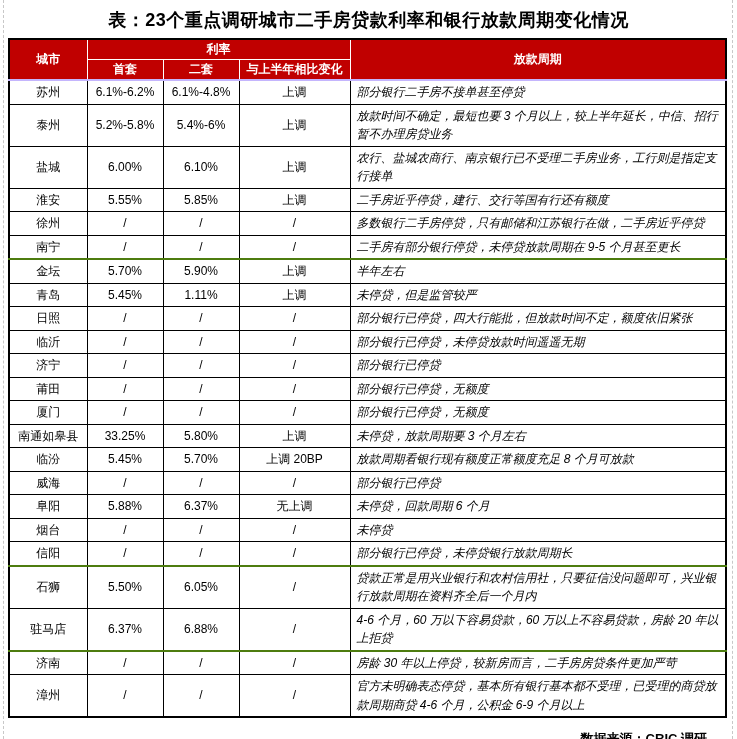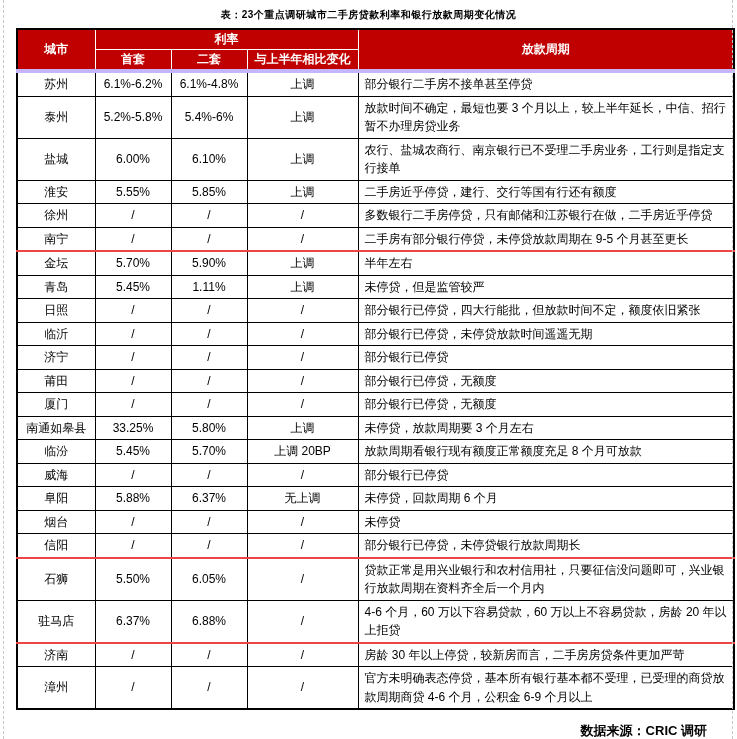--- a/index.html
+++ b/index.html
@@ -17,30 +17,30 @@
     position: absolute;
     top: 0;
     bottom: 0;
     width: 0;
     border-left: 1px dashed #c8c8c8;
   }
   .page-guide.left  { left: 3px; }
   .page-guide.right { left: 732px; }
   .title {
     text-align: center;
-    font-size: 10px;
+    font-size: 18px;
     font-weight: bold;
     padding: 8px 0 6px 0;
     letter-spacing: 0.5px;
   }
   table.rates {
     border-collapse: collapse;
     table-layout: fixed;
     width: 717px;
-    margin-left: 16px;
+    margin-left: 8px;
     border: 2px solid #000;
   }
   col.c-city   { width: 78px;  }
   col.c-first  { width: 76px;  }
   col.c-second { width: 76px;  }
   col.c-change { width: 111px; }
   col.c-period { width: 376px; }
   thead th {
     background: #C00000;
     color: #ffffff;
@@ -55,26 +55,27 @@
   tbody td {
     border: 1px solid #000000;
     font-size: 12px;
     text-align: center;
     padding: 2px 3px;
     height: 18px;
     line-height: 18.5px;
     vertical-align: middle;
     background: #ffffff;
   }
-  tbody tr:first-child td { border-top: 4px solid #c4b5fd; }
-  tbody tr.thick-top td   { border-top: 2px solid #ef4444; }
+  tbody tr:first-child td { border-top: 2px solid #c4b5fd; }
+  tbody tr.thick-top td   { border-top: 2px solid #4d7c0f; }
   tbody td.cell-period {
     text-align: left;
     padding-left: 6px;
     padding-right: 6px;
+    font-style: italic;
   }
   .source {
     width: 717px;
     margin-left: 10px;
     text-align: right;
     font-weight: bold;
     font-size: 13px;
     padding: 12px 20px 0 0;
     box-sizing: border-box;
   }

